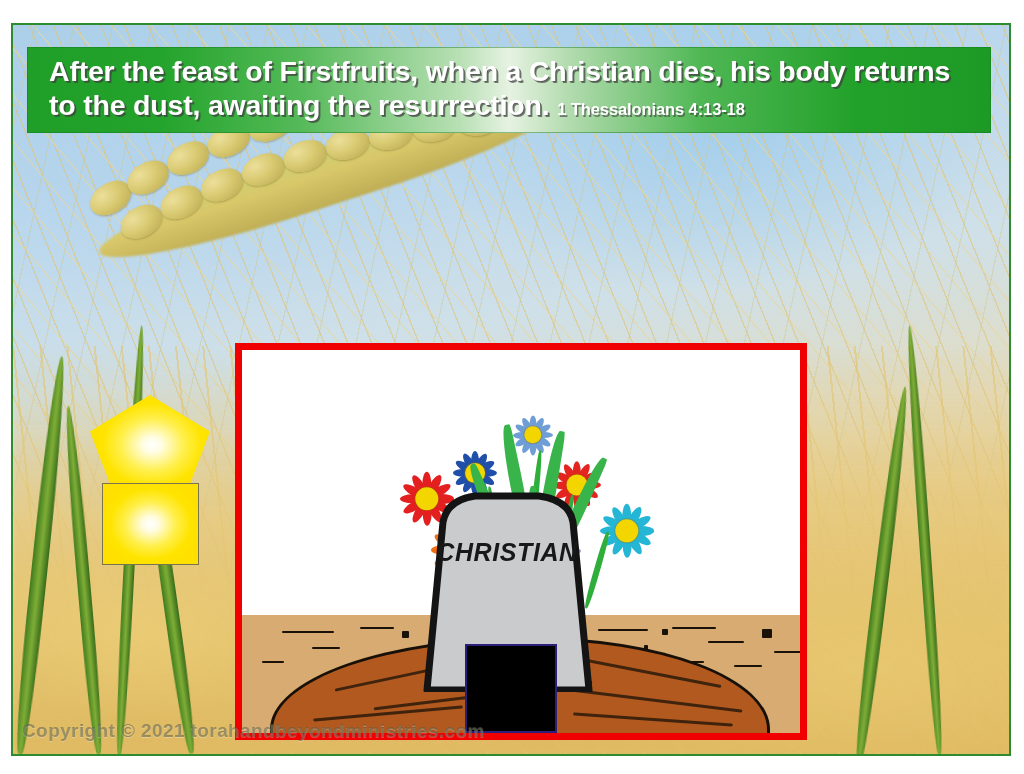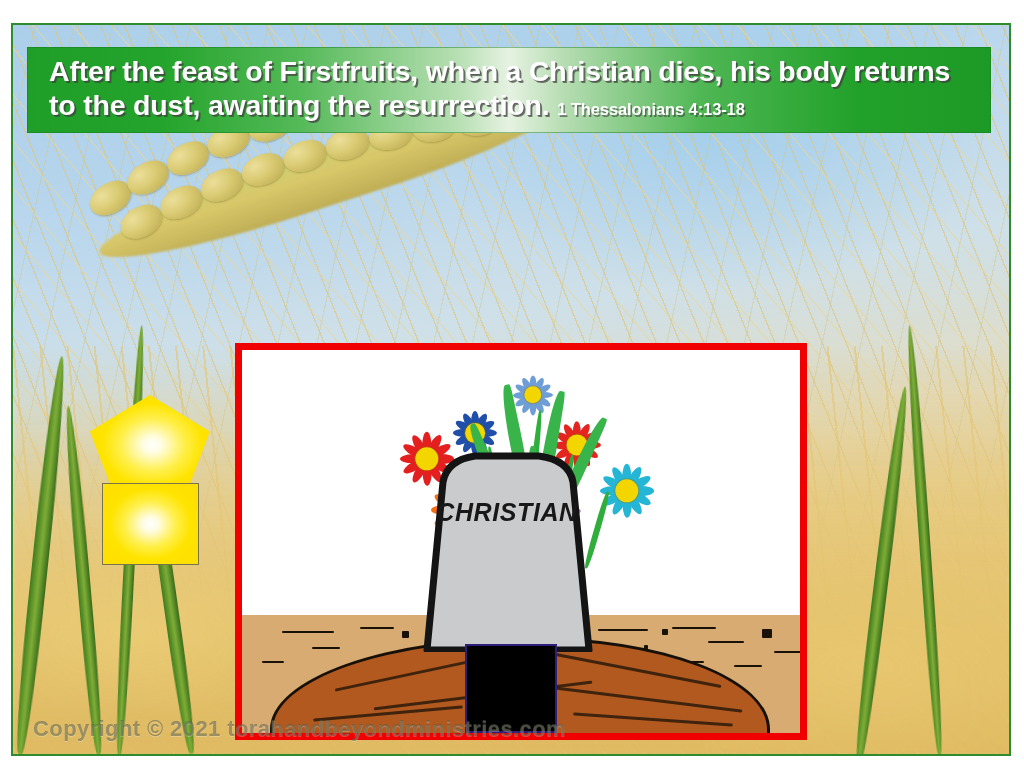--- a/index.html
+++ b/index.html
@@ -177,21 +177,21 @@
   
   .picture {
     position: absolute;
     left: 222px; top: 318px;
     width: 572px; height: 397px;
     border: 7px solid #f00000;
     background: #ffffff;
     box-sizing: border-box;
     overflow: hidden;
   }
-  .pic-inner { position: absolute; inset: 0; }
+  .pic-inner { position: absolute; inset: 0; margin-top: 40px; }
 
   .ground {
     position: absolute;
     left: 0; right: 0; bottom: 0;
     height: 116px;
     background: #d7ab71;
     border-top: 2px solid #d7ab71;
   }
   .ground-speck {
     position: absolute;
@@ -274,22 +274,22 @@
   }
   .leaf {
     position: absolute;
     background: #39b44a;
     border-radius: 60% 10% 60% 10%;
   }
 
   
   .copyright {
     position: absolute;
-    left: 20px; bottom: 12px;
-    font-size: 22px;
+    left: 9px; bottom: 12px;
+    font-size: 19px;
     font-weight: bold;
     color: rgba(90,92,70,.55);
     letter-spacing: 0.4px;
     text-shadow: 0 1px 0 rgba(255,255,255,.25);
     white-space: nowrap;
   }
 </style>
 </head>
 <body>
 

